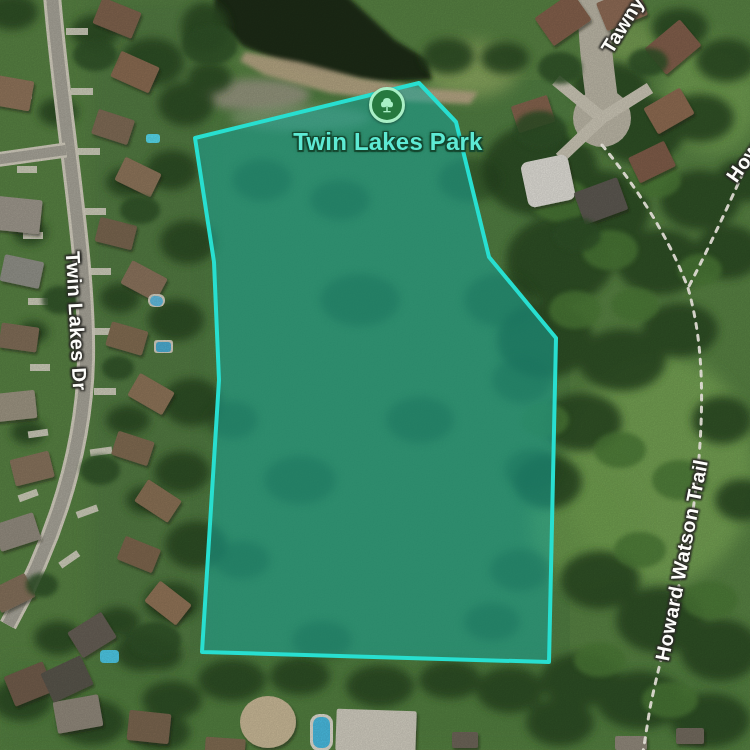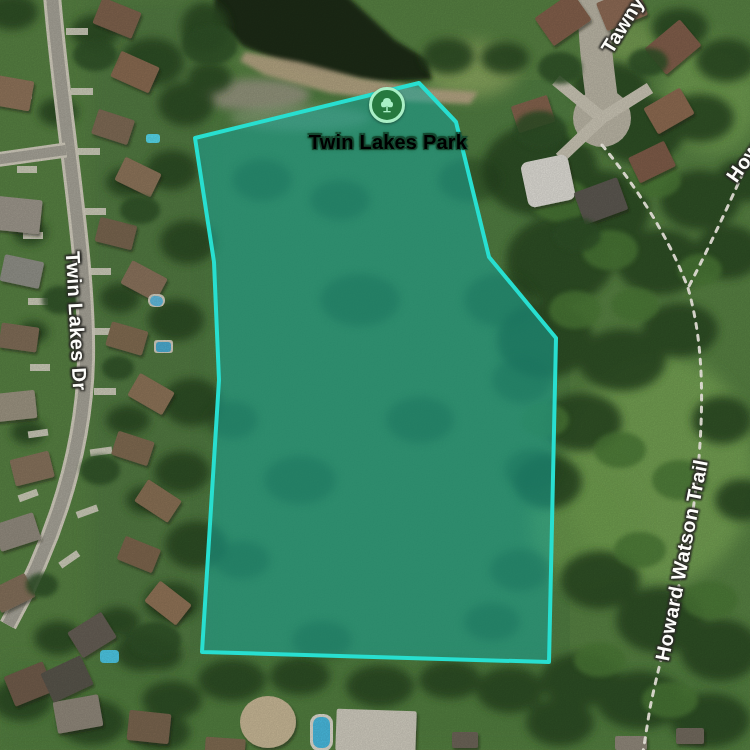--- a/index.html
+++ b/index.html
@@ -3,21 +3,21 @@
 <meta charset="utf-8">
 <style>
   html,body{margin:0;padding:0;background:#47703a;}
   #map{position:relative;width:750px;height:750px;overflow:hidden;
        font-family:"Liberation Sans", sans-serif;}
   #map svg.scene{position:absolute;left:0;top:0;}
   .label{position:absolute;white-space:nowrap;pointer-events:none;}
   .street-label{color:#fdfdfa;font-weight:700;font-size:20px;letter-spacing:.4px;
     text-shadow:-1.5px -1.5px 2px rgba(42,42,38,.95),1.5px -1.5px 2px rgba(42,42,38,.95),
       -1.5px 1.5px 2px rgba(42,42,38,.95),1.5px 1.5px 2px rgba(42,42,38,.95),0 0 3px rgba(42,42,38,.9);}
-  .park-label{color:#000000;font-weight:700;font-size:20px;letter-spacing:.2px;
+  .park-label{color:#5eead4;font-weight:700;font-size:24px;letter-spacing:.2px;
     text-shadow:-1.5px -1.5px 1px #14462e,1.5px -1.5px 1px #14462e,
       -1.5px 1.5px 1px #14462e,1.5px 1.5px 1px #14462e,0 0 4px #14462e;}
   #lbl-park{left:388px;top:142px;transform:translate(-50%,-50%);}
   #lbl-twinlakes{left:76px;top:321px;transform:translate(-50%,-50%) rotate(87deg);}
   #lbl-tawny{left:623px;top:25px;transform:translate(-50%,-50%) rotate(-58deg);}
   #lbl-hwt{left:682px;top:560px;transform:translate(-50%,-50%) rotate(-79deg);}
   #lbl-howard{left:753px;top:149px;transform:translate(-50%,-50%) rotate(-55deg);}
   .marker{position:absolute;left:387px;top:105px;width:30px;height:30px;
     transform:translate(-50%,-50%);background:#26793f;border:3.5px solid #a9efc6;
     border-radius:50%;box-shadow:0 1px 3px rgba(0,0,0,.4);

